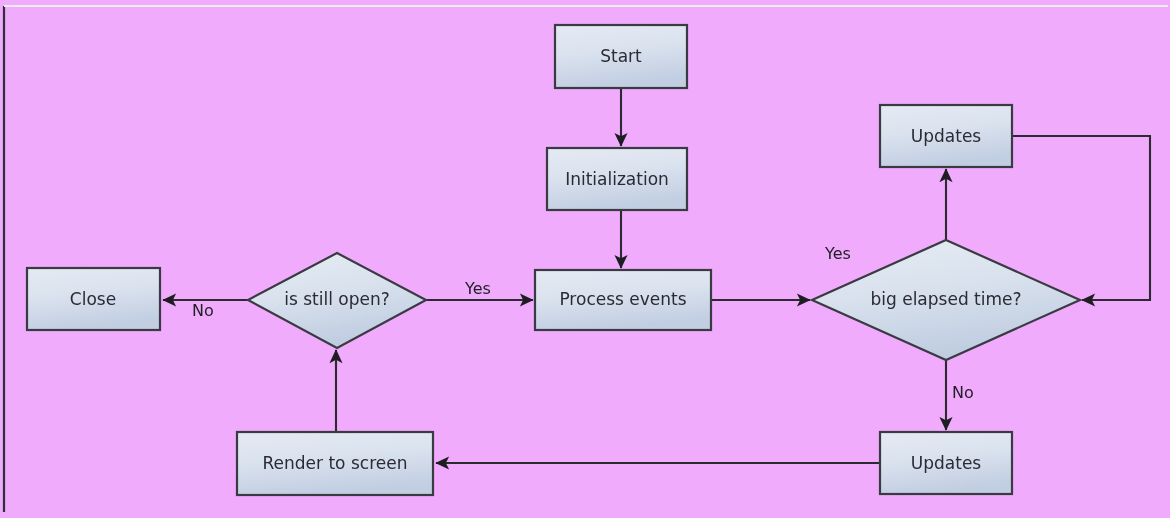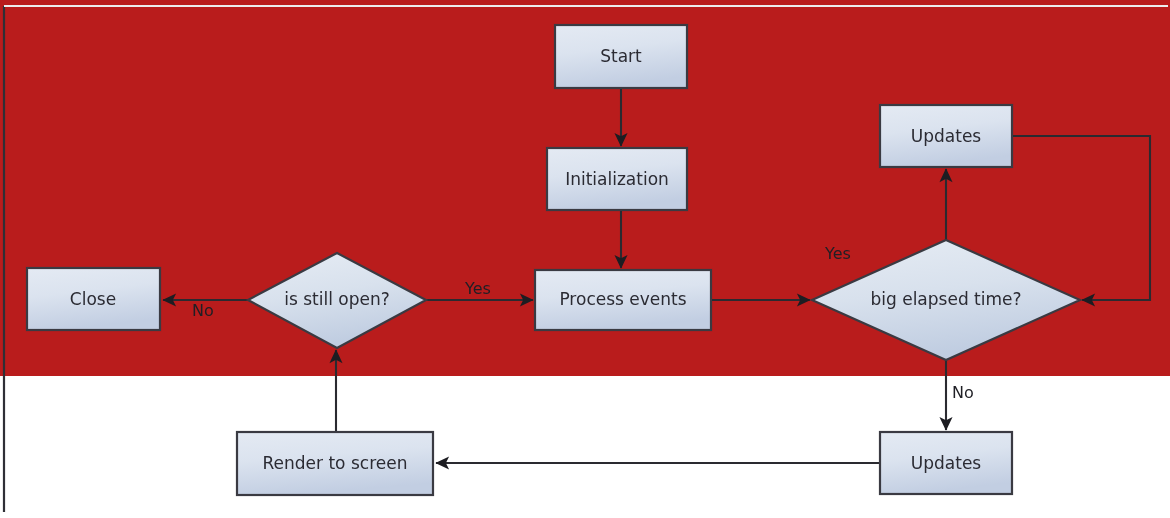--- a/index.html
+++ b/index.html
@@ -9,22 +9,22 @@
   }
   body {
     width: 1170px;
     height: 518px;
     font-family: "DejaVu Sans", sans-serif;
     overflow: hidden;
   }
   #canvas-wrap {
     position: relative;
     width: 1170px;
-    height: 376px;
-    background: #b91c1c;
+    height: 518px;
+    background: #f0abfc;
   }
   #flow-svg {
     position: absolute;
     top: 0;
     left: 0;
     width: 1170px;
     height: 518px;
     display: block;
   }
   .node-text {

